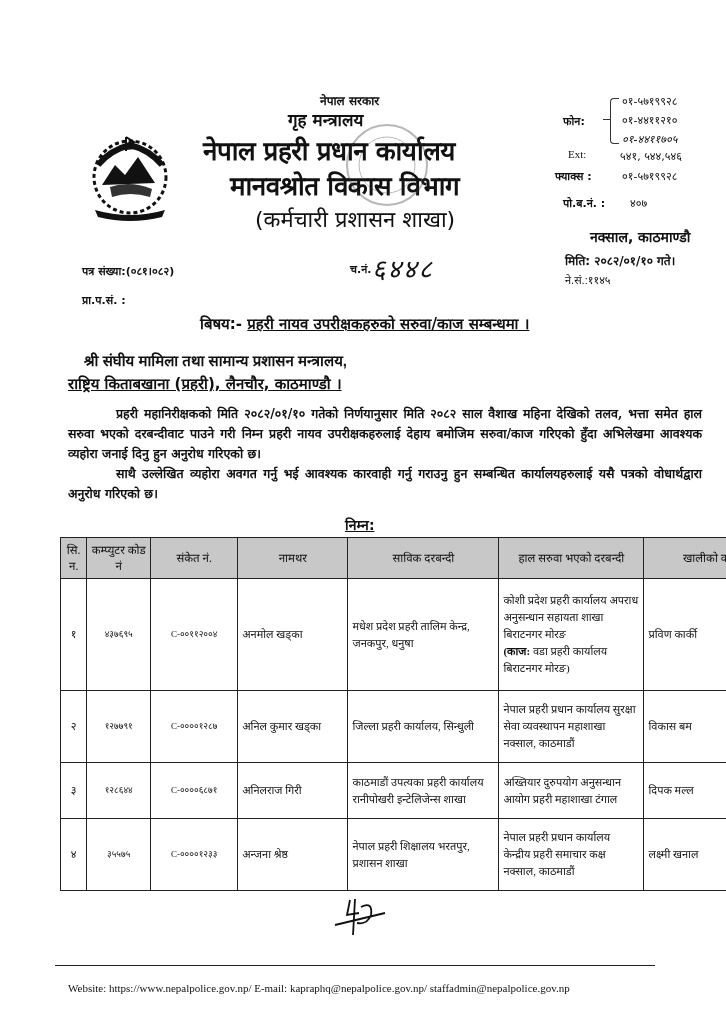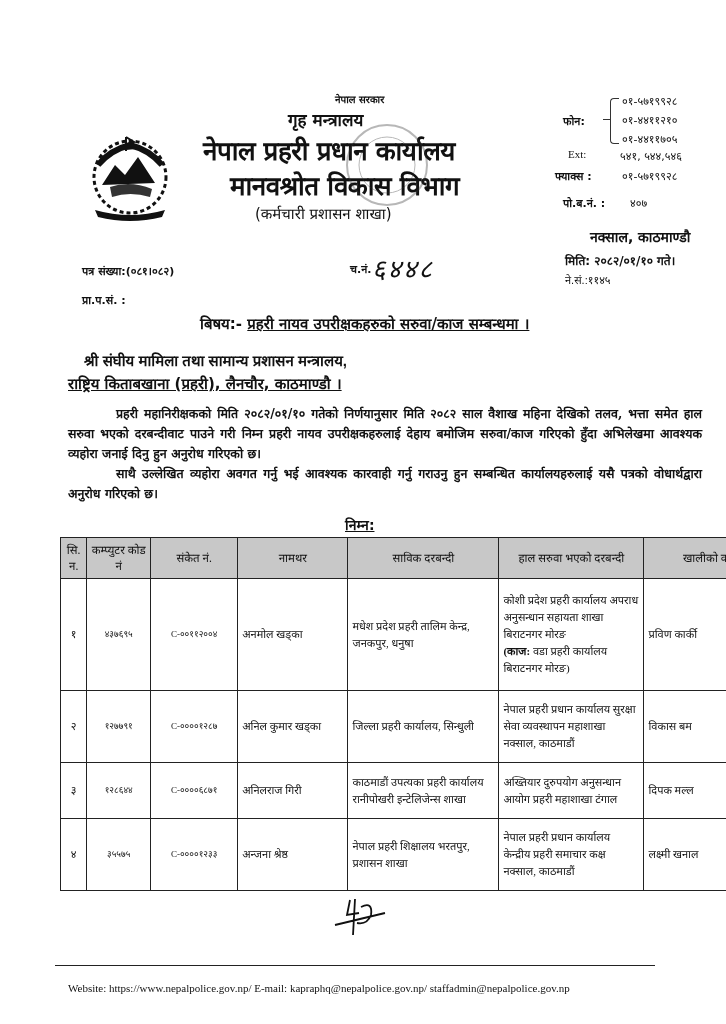--- a/index.html
+++ b/index.html
@@ -2,25 +2,25 @@
 <html><head>
 <meta charset="utf-8">
 <style>
   html, body { margin: 0; padding: 0; background: #ffffff; }
   body { width: 726px; height: 1024px; position: relative; overflow: hidden;
          font-family: "DejaVu Serif", "Liberation Serif", serif; color: #111; }
   .abs { position: absolute; }
 
   
   .emblem { left: 80px; top: 125px; width: 100px; height: 100px; }
-  .gov { left: 335px; top: 92px; font-size: 10px; font-weight: bold; font-family: "DejaVu Sans", sans-serif; text-align: center; }
+  .gov { left: 320px; top: 92px; font-size: 12px; font-weight: bold; font-family: "DejaVu Sans", sans-serif; text-align: center; }
   .ministry { left: 288px; top: 108px; font-size: 17px; font-weight: bold; font-family: "DejaVu Sans", sans-serif; }
   .office { left: 203px; top: 132px; font-size: 26px; font-weight: bold; font-family: "DejaVu Sans", sans-serif; letter-spacing: -0.5px; }
   .dept { left: 230px; top: 167px; font-size: 26px; font-weight: bold; font-family: "DejaVu Sans", sans-serif; letter-spacing: -0.5px; }
-  .branch { left: 255px; top: 203px; font-size: 15px; font-family: "DejaVu Sans", sans-serif; }
+  .branch { left: 255px; top: 203px; font-size: 22px; font-family: "DejaVu Sans", sans-serif; }
   .stamp { left: 340px; top: 110px; width: 95px; height: 110px; opacity: 0.35; }
 
   .contact-label { font-size: 11px; font-family: "DejaVu Sans", sans-serif; font-weight: bold; }
   .contact-val { font-size: 11px; font-family: "DejaVu Sans", sans-serif; }
   .brace { left: 610px; top: 98px; width: 8px; height: 44px; border-left: 1px solid #333;
            border-top: 1px solid #333; border-bottom: 1px solid #333; border-radius: 4px 0 0 4px; }
   .brace-tick { left: 603px; top: 119px; width: 7px; height: 1px; background: #333; }
 
   .loc { left: 590px; top: 227px; font-size: 14px; font-weight: bold; font-family: "DejaVu Sans", sans-serif; }
   .date { left: 565px; top: 252px; font-size: 12px; font-family: "DejaVu Sans", sans-serif; font-weight: bold; }
@@ -76,21 +76,21 @@
 <svg class="abs stamp" viewBox="0 0 95 110">
   <circle cx="47" cy="55" r="40" fill="none" stroke="#333" stroke-width="2"></circle>
   <circle cx="47" cy="55" r="28" fill="none" stroke="#333" stroke-width="1"></circle>
 </svg>
 
 <div class="abs contact-label" style="left:563px;top:113px;">फोन:</div>
 <div class="abs brace"></div>
 <div class="abs brace-tick"></div>
 <div class="abs contact-val" style="left:622px;top:93px;">०१-५७१९९२८</div>
 <div class="abs contact-val" style="left:622px;top:112px;">०१-४४११२१०</div>
-<div class="abs contact-val" style="left:622px;top:131px;">०१-४४११७०५</div>
+<div class="abs contact-val" style="left:622px;top:131px;font-style:italic;">०१-४४११७०५</div>
 <div class="abs contact-val" style="left:568px;top:148px;font-family:'Liberation Serif',serif;">Ext:</div>
 <div class="abs contact-val" style="left:620px;top:148px;">५४१, ५४४,५४६</div>
 <div class="abs contact-label" style="left:555px;top:168px;">फ्याक्स :</div>
 <div class="abs contact-val" style="left:622px;top:168px;">०१-५७१९९२८</div>
 <div class="abs contact-label" style="left:563px;top:195px;">पो.ब.नं. :</div>
 <div class="abs contact-val" style="left:630px;top:195px;">४०७</div>
 
 <div class="abs loc">नक्साल, काठमाण्डौ</div>
 <div class="abs date">मिति: २०८२/०१/१० गते।</div>
 <div class="abs ns">ने.सं.:११४५</div>

